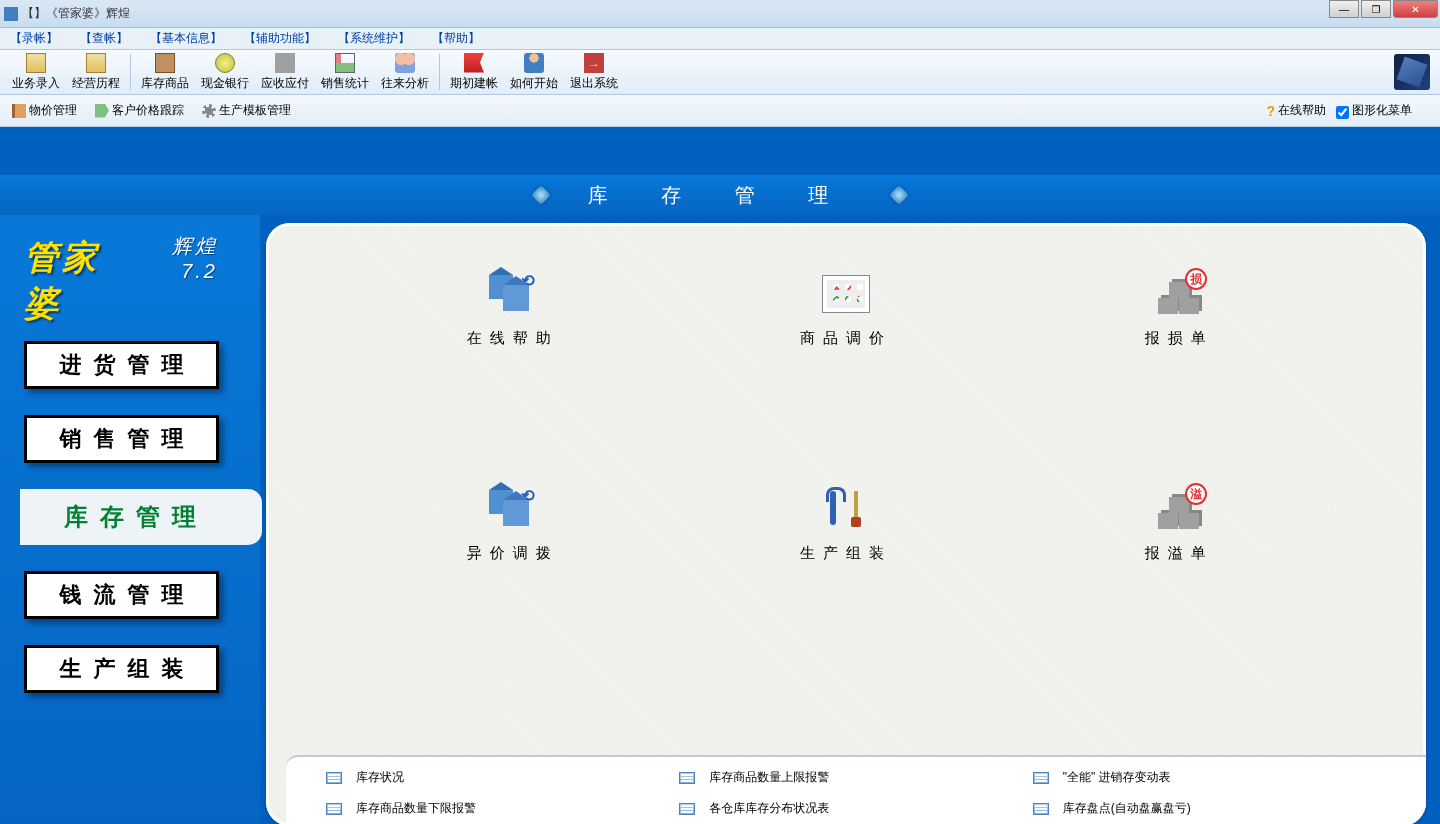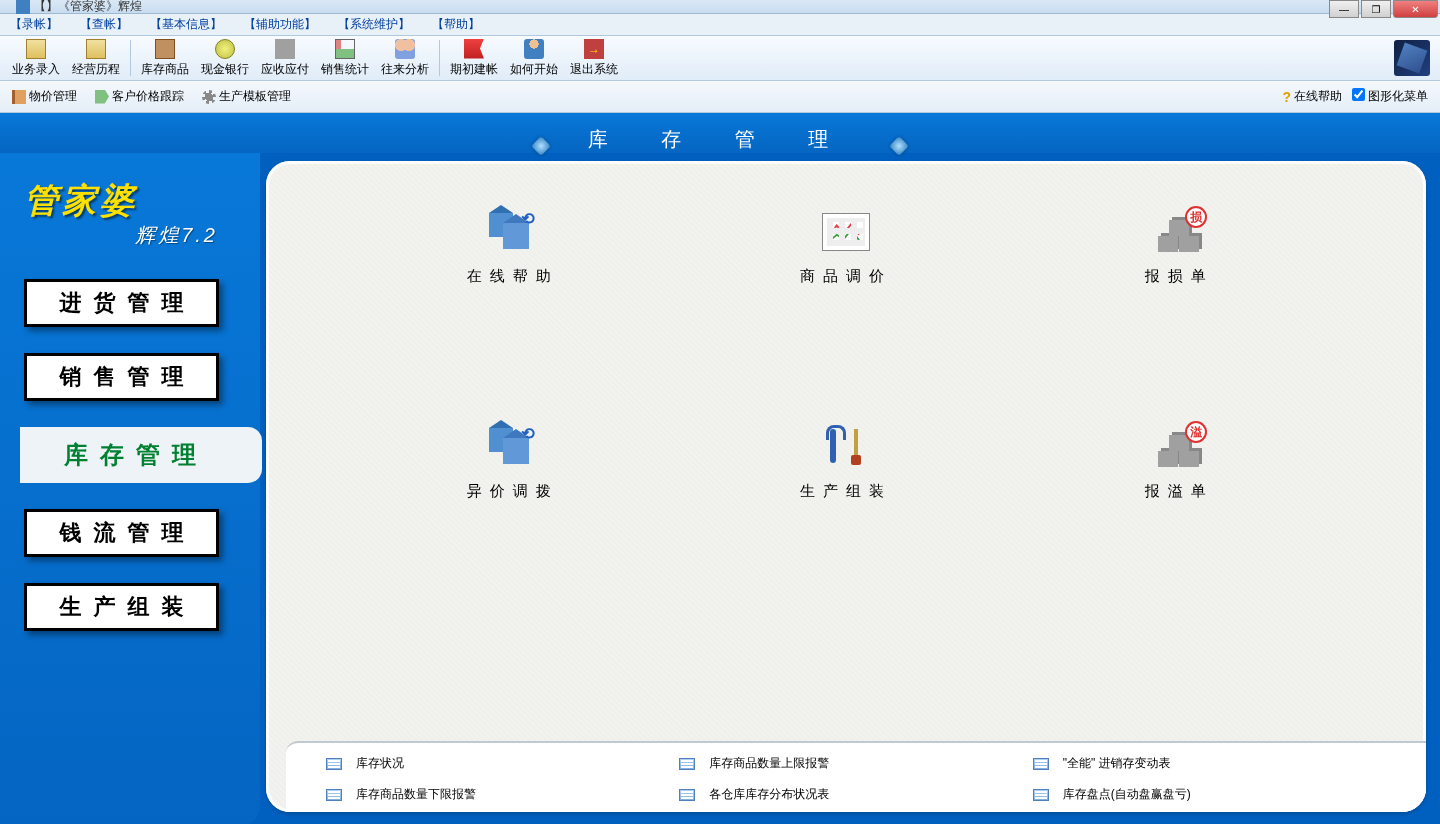--- a/index.html
+++ b/index.html
@@ -1,19 +1,19 @@
 <!DOCTYPE html>
 <html><head>
 <meta charset="utf-8">
 <style>
 * { margin: 0; padding: 0; box-sizing: border-box; }
 body { font-family: "SimSun", "宋体", sans-serif; font-size: 12px; background: #d4e4f0; overflow: hidden; width: 1440px; height: 824px; }
 
 
-.titlebar { height: 14px; background: linear-gradient(#dae8f5, #c8dcf0); display: flex; align-items: center; padding: 0 16px; border-bottom: 1px solid #a0b8d0; position: relative; }
+.titlebar { height: 28px; background: linear-gradient(#dae8f5, #c8dcf0); display: flex; align-items: center; padding: 0 4px; border-bottom: 1px solid #a0b8d0; position: relative; }
 .titlebar .app-icon { width: 14px; height: 14px; background: #4080c0; margin-right: 4px; }
 .titlebar .title-text { color: #333; font-size: 12px; }
 .win-controls { position: absolute; right: 2px; top: 0; display: flex; }
 .win-btn { width: 30px; height: 18px; border: 1px solid #888; background: linear-gradient(#f0f0f0,#d0d0d0); display: flex; align-items: center; justify-content: center; font-size: 10px; margin-left: 2px; }
 .win-btn.close { background: linear-gradient(#f08080,#d04040); color: #fff; width: 45px; border-radius: 0 0 3px 3px; }
 
 
 .menubar { height: 22px; background: #e8f0f8; display: flex; align-items: center; padding: 0 10px; border-bottom: 1px solid #b0c8e0; }
 .menubar .menu-item { color: #0040a0; margin-right: 22px; cursor: pointer; }
 
@@ -27,35 +27,35 @@
 .tb-logo { width: 36px; height: 36px; background: linear-gradient(135deg,#102040,#204080); border-radius: 3px; margin-right: 4px; position: relative; }
 .tb-logo::after { content:""; position:absolute; inset:6px; background: linear-gradient(135deg,#5080c0,#305090); transform: rotate(20deg); }
 
 
 .toolbar2 { height: 32px; background: linear-gradient(#f4f8fc,#e4eef8); display: flex; align-items: center; padding: 0 6px; border-bottom: 1px solid #b0c8e0; }
 .tb2-btn { display: flex; align-items: center; padding: 2px 6px; cursor: pointer; margin-right: 6px; }
 .tb2-btn .tb2-icon { width: 14px; height: 14px; margin-right: 3px; }
 .tb2-spacer { flex: 1; }
 .help-link { display: flex; align-items: center; margin-right: 10px; cursor: pointer; }
 .help-link .q-icon { color: #e0a000; font-weight: bold; margin-right: 3px; font-size: 14px; }
-.checkbox-item { display: flex; align-items: flex-start; margin-right: 6px; }
+.checkbox-item { display: flex; align-items: flex-end; margin-right: 22px; }
 .checkbox-item input { margin-right: 3px; }
 
 
 .main-wrap { flex: 1; display: flex; flex-direction: column; background: #0060c0; height: calc(824px - 20px - 22px - 45px - 24px); position: relative; }
 
-.page-header { height: 40px; background: linear-gradient(#0878d8,#0565c2); display: flex; align-items: flex-end; justify-content: center; position: relative; }
+.page-header { height: 40px; background: linear-gradient(#0878d8,#0565c2); display: flex; align-items: center; justify-content: center; position: relative; margin-top: 48px; }
 .page-header .diamond { width: 14px; height: 14px; background: radial-gradient(#b0e0ff,#3080c0); border-radius: 3px; margin: 0 40px; transform: rotate(45deg); box-shadow: 0 0 4px rgba(0,0,0,0.3); }
 .page-header .header-text { color: #fff; font-size: 20px; letter-spacing: 24px; font-family: "SimHei","黑体",sans-serif; }
 
 .content-row { flex: 1; display: flex; position: relative; }
 
 
 .sidebar { width: 260px; background: linear-gradient(180deg, #0878d8, #0565c2); position: relative; padding: 20px 12px 20px 24px; border-radius: 0 0 20px 0; }
-.brand-area { height: 80px; display:flex; flex-direction:column; justify-content:center; margin-bottom: 20px; }
+.brand-area { height: 80px; display:flex; flex-direction:row; justify-content:center; margin-bottom: 20px; }
 .brand-main { font-family: "STXingkai","华文行楷","SimHei",cursive; font-size: 34px; color: #ffe000; text-shadow: 2px 2px 2px rgba(0,0,0,0.5); letter-spacing: 4px; font-weight: bold; font-style: italic; }
 .brand-sub { color: #fff; font-size: 20px; font-style: italic; font-family: "SimHei",sans-serif; letter-spacing: 3px; text-align: right; padding-right: 30px; margin-top: -2px; text-shadow: 1px 1px 1px rgba(0,0,0,0.4); }
 
 .side-btn { width: 195px; height: 48px; background: #fff; border: 3px solid #000; display: flex; align-items: center; justify-content: center; font-size: 22px; font-family: "SimHei","黑体",sans-serif; letter-spacing: 12px; padding-left: 12px; margin: 26px 0; cursor: pointer; box-shadow: 4px 4px 6px rgba(0,0,0,0.4); position: relative; font-weight: bold; }
 .side-btn.active { border: none; background: #eef3f8; color: #008030; box-shadow: none; width: 220px; height: 56px; font-size: 24px; margin-left: -4px; }
 .side-connector { position:absolute; right:-22px; top: 50%; transform: translateY(-50%); width: 26px; height: 56px; background: #eef3f8; border-radius: 0 14px 14px 0; }
 
 
 .main-panel { flex: 1; margin: 8px 14px 14px 6px; background: #f2f2ee; border-radius: 24px; position: relative; overflow: hidden; box-shadow: inset 0 0 0 3px #fff, 0 2px 4px rgba(0,0,0,0.2); }
 .main-panel::before { content:""; position:absolute; inset:0; background-image: repeating-linear-gradient(45deg, rgba(0,0,0,0.01) 0 2px, rgba(255,255,255,0.01) 2px 4px); }

